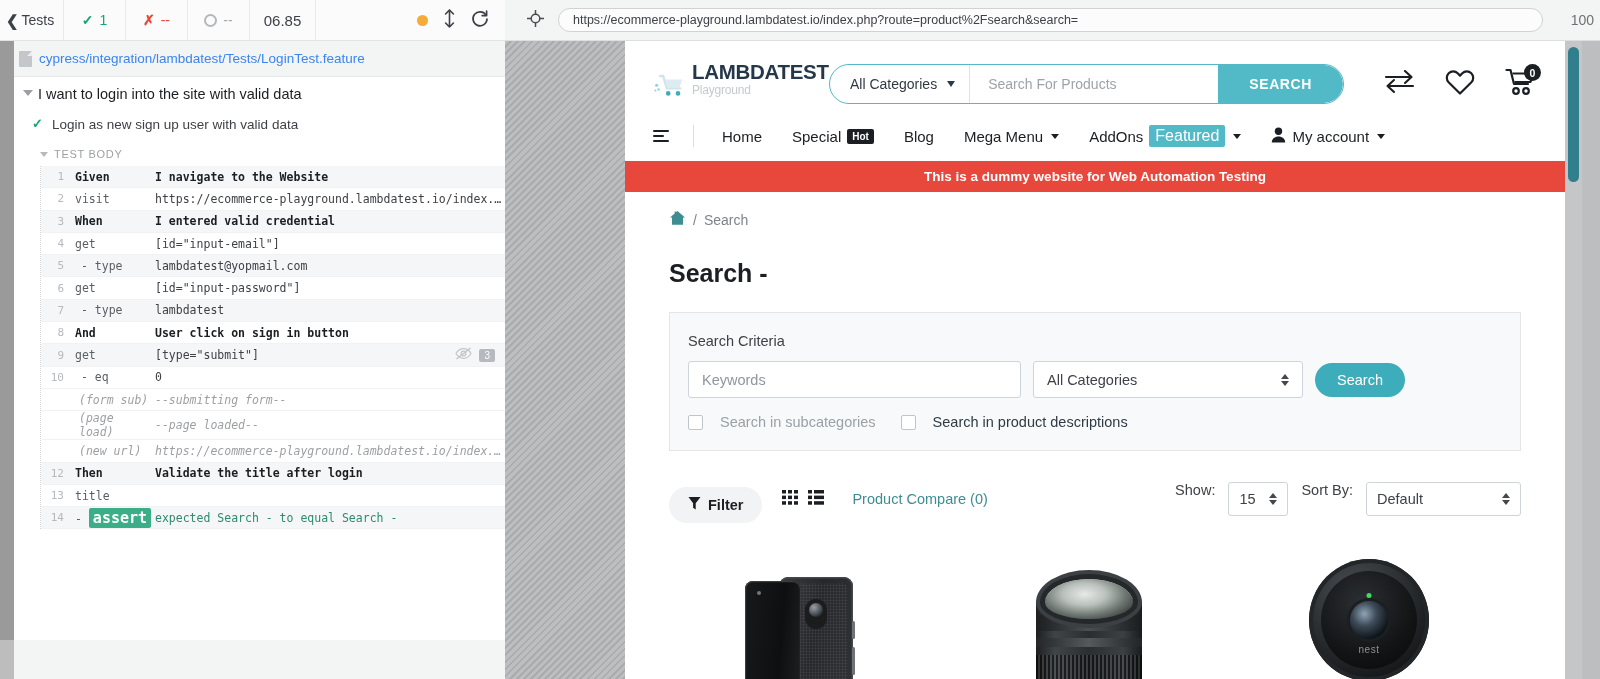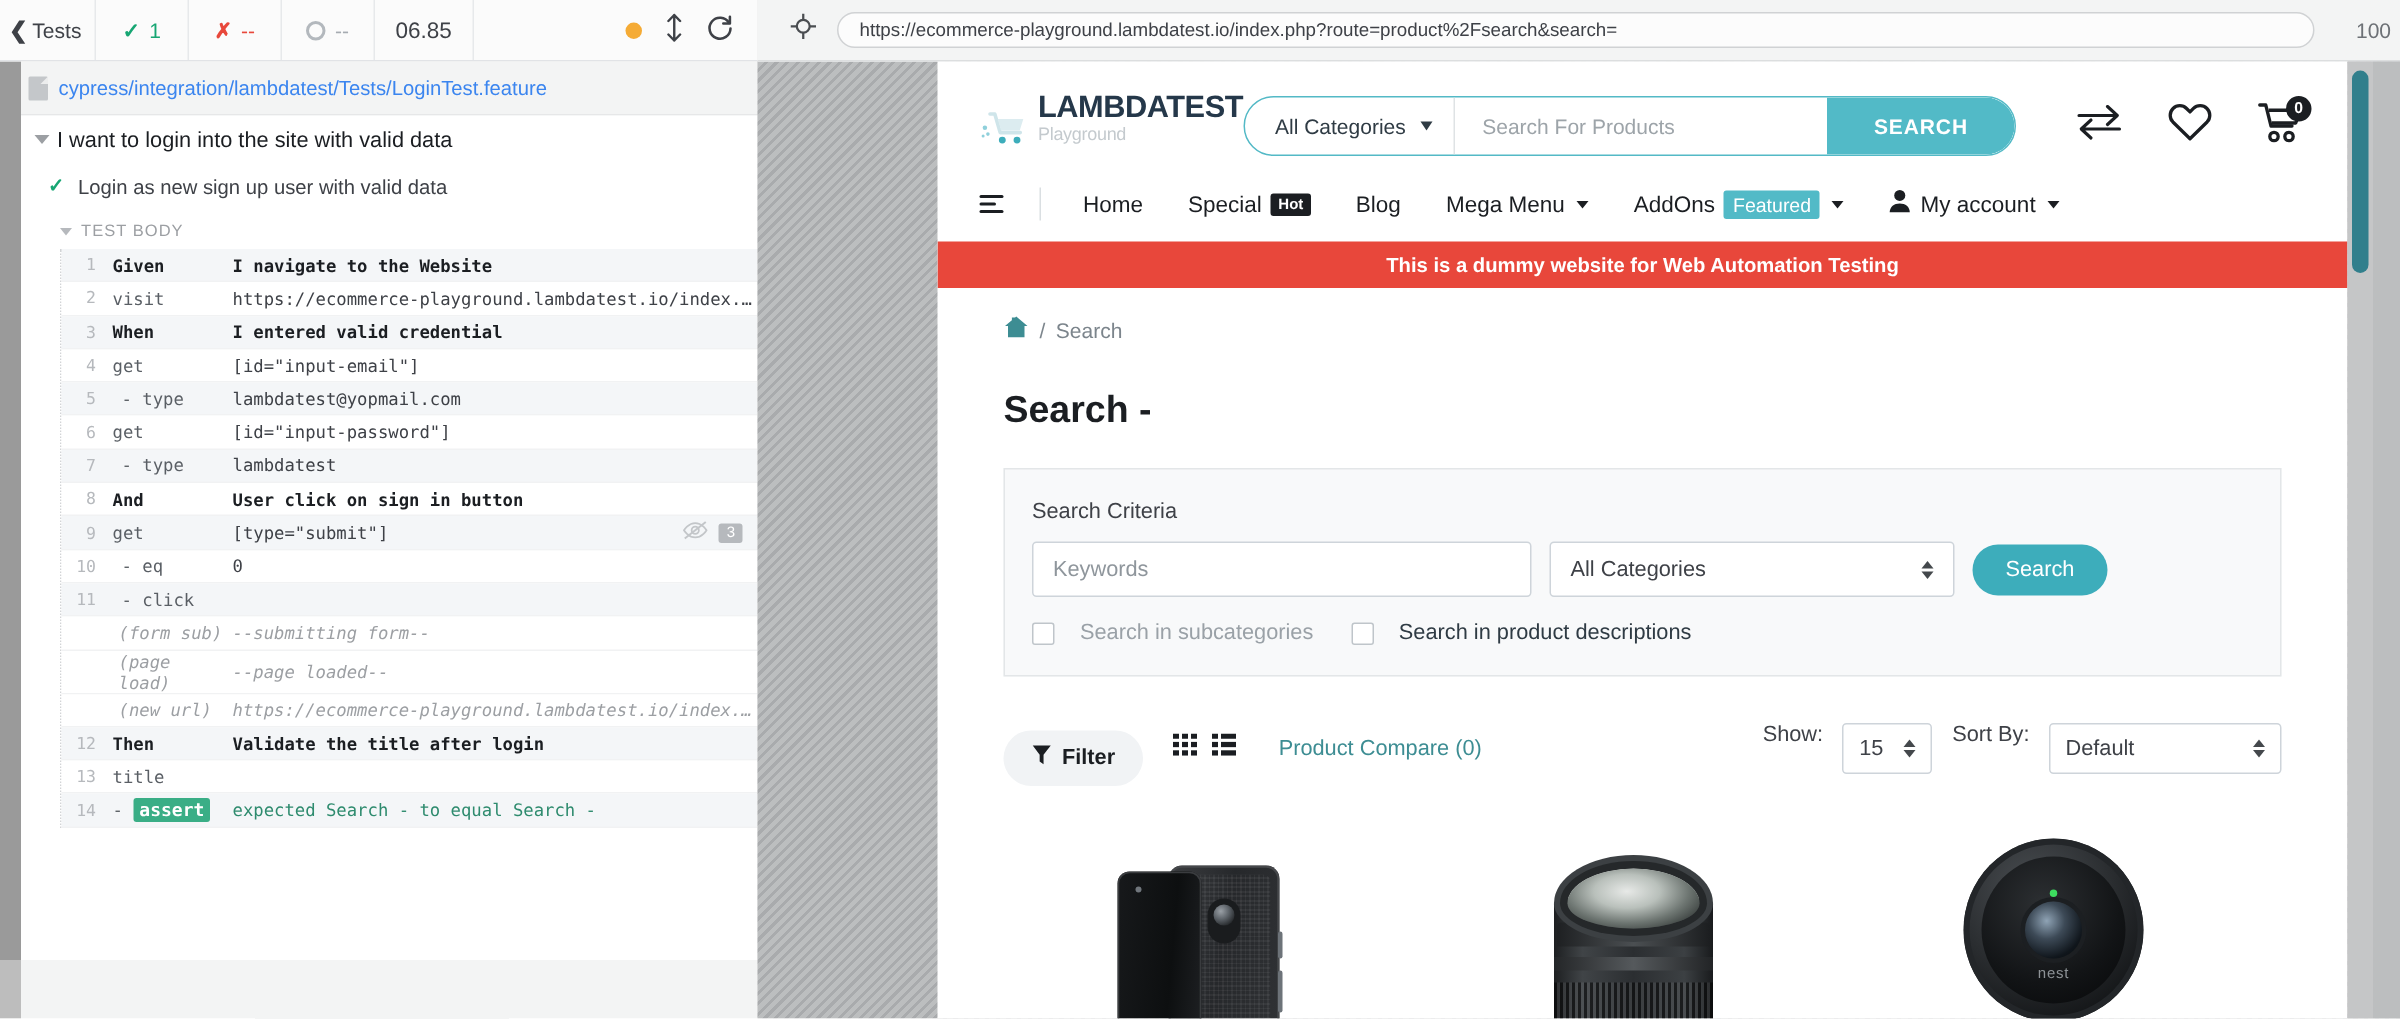--- a/index.html
+++ b/index.html
@@ -99,21 +99,21 @@
   .cmd .method { width: 86px; color: #5a5f65; flex: none; padding-left: 6px; }
   .cmd .method.bold { color: #1b1e22; font-weight: 700; }
   .cmd .method.ital { font-style: italic; color: #9c9fa3; padding-left: 10px; }
   .cmd .method.ind { padding-left: 12px; }
   .cmd .msg { color: #3e4147; flex: 1; overflow: hidden; white-space: nowrap; }
   .cmd .msg.bold { font-weight: 700; color: #1b1e22; }
   .cmd .msg.ital { font-style: italic; color: #9c9fa3; }
   .cmd .msg.assert { color: #2e8b6e; }
   .assert-chip {
     background: #3aae86; color: #fff; border-radius: 2px;
-    padding: 1px 4px; font-size: 12px; font-weight: 700;
+    padding: 1px 4px; font-size: 15px; font-weight: 700;
   }
   .cmd .right { display: flex; align-items: center; gap: 7px; padding-right: 10px; }
   .badge-n {
     background: #b6b9bd; color: #fff; border-radius: 2px;
     font-family: "Liberation Sans", sans-serif;
     font-size: 10px; padding: 1px 5px; min-width: 15px; text-align: center;
   }
 
   
   .cy-striped {
@@ -200,21 +200,21 @@
   .hamb i:nth-child(1) { width: 16px; }
   .hamb i:nth-child(2) { width: 11px; }
   .hamb i:nth-child(3) { width: 16px; }
   .nav-div { width: 1px; height: 22px; background: #dadfe2; margin-right: 28px; }
   .nav-item {
     font-size: 15px; color: #1b1e22; display: flex; align-items: center; gap: 6px;
     margin-right: 30px; white-space: nowrap;
   }
   .badge-hot { background: #1b1e22; color: #fff; font-size: 10px; font-weight: 700;
                padding: 2px 5px; border-radius: 2px; }
-  .badge-feat { background: #52bac7; color: #fff; font-size: 13px;
+  .badge-feat { background: #52bac7; color: #fff; font-size: 16px;
                padding: 2px 6px; border-radius: 2px; text-align: center; }
   .nav-caret { width:0;height:0;border-left:4px solid transparent;border-right:4px solid transparent;border-top:5px solid #1b1e22; margin-left:2px;}
   .acct-ico { display:block; }
 
   .dummy-banner {
     background: #e8473b; color: #fff; text-align: center;
     font-size: 13.5px; font-weight: 700; padding: 8px 0;
     margin-top: 4px;
   }
   .breadcrumb { display: flex; align-items: center; gap: 7px;
@@ -473,25 +473,20 @@
                   <circle cx="8.5" cy="6.5" r="2.4" stroke="#c3c6c9" stroke-width="1.2" fill="none"></circle>
                   <path d="M1.5 12 15.5 1" stroke="#c3c6c9" stroke-width="1.3"></path>
                 </svg></span>
               <span class="badge-n">3</span>
             </span>
           </div>
           <div class="cmd plain">
             <span class="num">10</span>
             <span class="method ind">- eq</span>
             <span class="msg">0</span>
-          </div>
-          <div class="cmd alt">
-            <span class="num">11</span>
-            <span class="method ind">- click</span>
-            <span class="msg"></span>
           </div>
           <div class="cmd plain">
             <span class="num"></span>
             <span class="method ital">(form sub)</span>
             <span class="msg ital">--submitting form--</span>
           </div>
           <div class="cmd plain">
             <span class="num"></span>
             <span class="method ital">(page load)</span>
             <span class="msg ital">--page loaded--</span>

